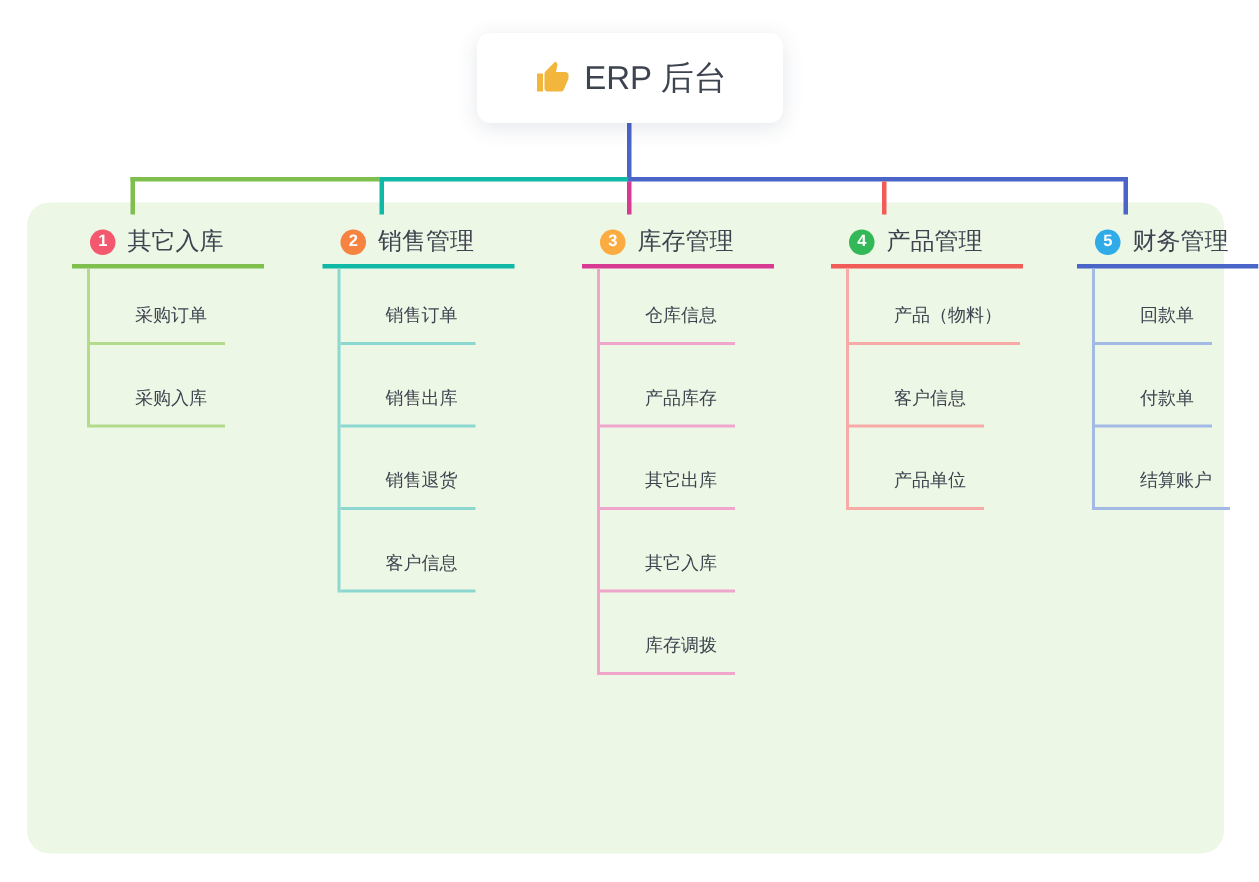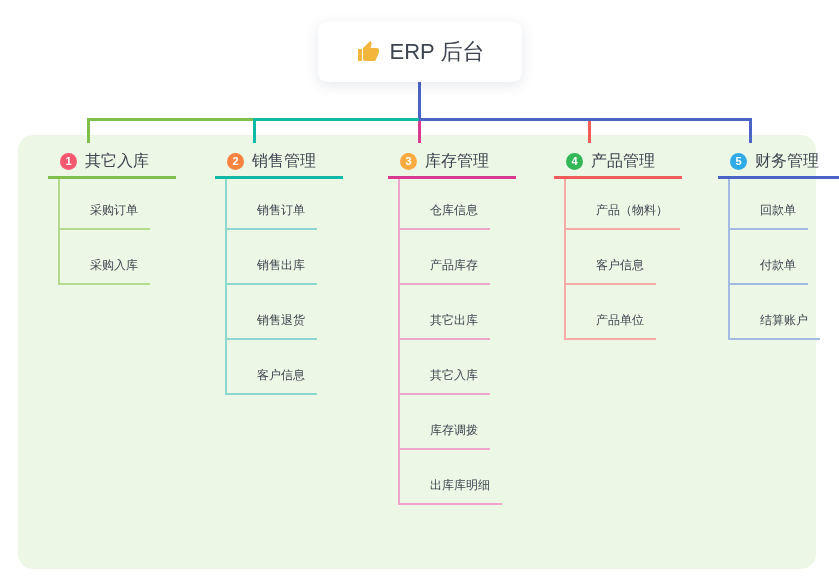--- a/index.html
+++ b/index.html
@@ -121,23 +121,20 @@
           </div>
         <div class="item">
             <span class="item-label">其它出库</span>
           </div>
         <div class="item">
             <span class="item-label">其它入库</span>
           </div>
         <div class="item">
             <span class="item-label">库存调拨</span>
           </div>
-        <div class="item">
-            <span class="item-label">出库库明细</span>
-          </div>
       </div>
     </div>
 
     <div class="branch b4" style="--line: #f15b58; --light: #f8aba6; --badge: #33b857;">
       <div class="btitle">
         <span class="badge">4</span>
         <span>产品管理</span>
       </div>
       <div class="items">
         <div class="item">

